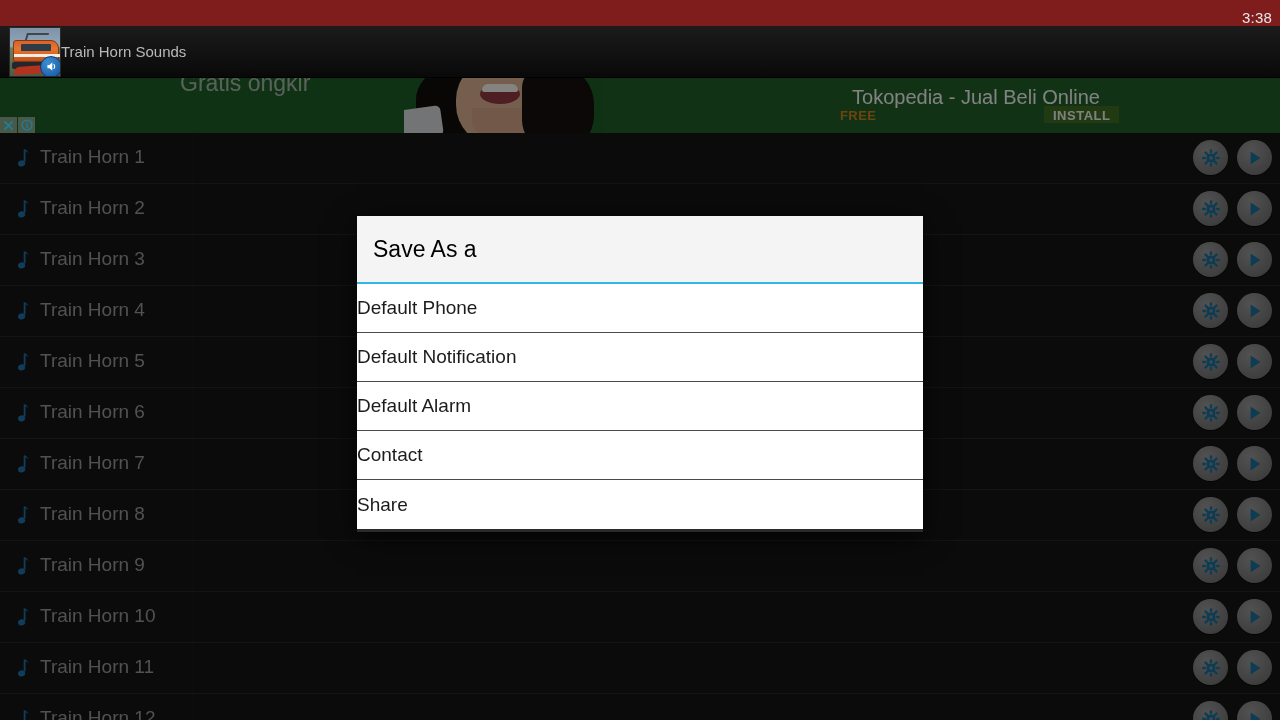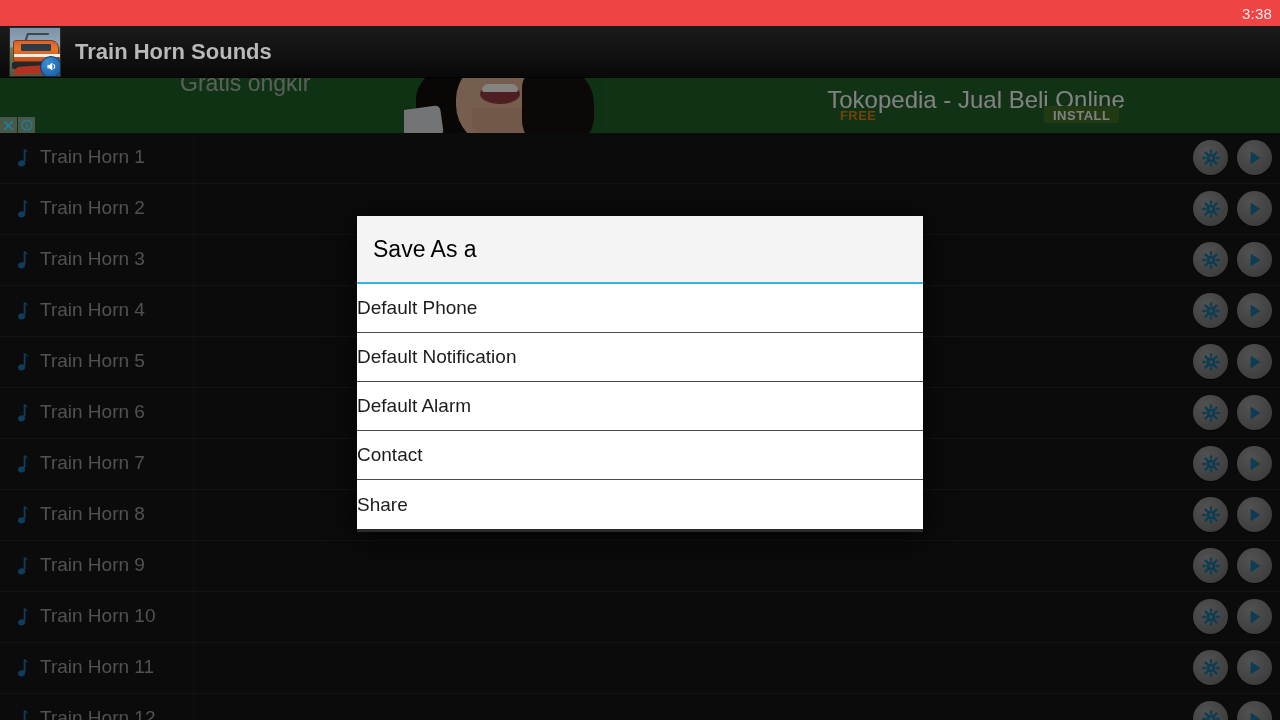--- a/index.html
+++ b/index.html
@@ -13,22 +13,22 @@
     position: relative;
     width: 1280px; height: 720px;
     background: #121212;
     overflow: hidden;
   }
 
   
   #status-bar {
     position: absolute; top: 0; left: 0;
     width: 1280px; height: 26px;
-    background: #ef4444;
-    display: flex; align-items: center; justify-content: flex-end;
+    background: #7f1d1d;
+    display: flex; align-items: flex-end; justify-content: flex-end;
   }
   #status-clock {
     color: #e8e8e8; font-size: 15px; letter-spacing: .2px;
     padding-right: 8px;
   }
 
   
   #action-bar {
     position: absolute; top: 26px; left: 0;
     width: 1280px; height: 52px;
@@ -73,21 +73,21 @@
   }
   #speaker-badge {
     position: absolute; right: -2px; bottom: -2px;
     width: 22px; height: 22px; border-radius: 50%;
     background: radial-gradient(circle at 35% 30%, #3b8fd4, #13539c);
     border: 1px solid #0d3c72;
     display: flex; align-items: center; justify-content: center;
   }
   #speaker-badge svg { display:block; }
   #app-title {
-    color: #b9b9b9; font-size: 22px; margin-left: 14px; font-weight: 700;
+    color: #b9b9b9; font-size: 15px; margin-left: 0; font-weight: 400;
   }
 
   
   #ad-banner {
     position: absolute; top: 78px; left: 0;
     width: 1280px; height: 55px;
     background: #1f5c27;
     overflow: hidden;
   }
   #ad-dim {
@@ -139,21 +139,21 @@
   .phone-corner {
     position: absolute; left: -6px; top: 30px; width: 44px; height: 30px;
     background: #cfd3d6; border-radius: 5px; transform: rotate(-8deg);
   }
   #ad-body {
     position: absolute; left: 672px; top: 0; right: 0; height: 55px;
     background: transparent; z-index: 3;
   }
   #ad-app-name {
     position: absolute; left: 0; right: 0; top: 8px; text-align: center;
-    font-size: 24px; color: #ededed; white-space: nowrap;
+    font-size: 20px; color: #ededed; white-space: nowrap;
   }
   #ad-free {
     position: absolute; left: 168px; top: 30px;
     font-size: 13px; font-weight: bold; color: #c97b17; letter-spacing: .4px;
   }
   #ad-install {
     position: absolute; left: 372px; top: 28px;
     padding: 2px 9px 0;
     background: #3d6b1f; color: #eaeaea;
     font-size: 13px; font-weight: bold; letter-spacing: .5px;

